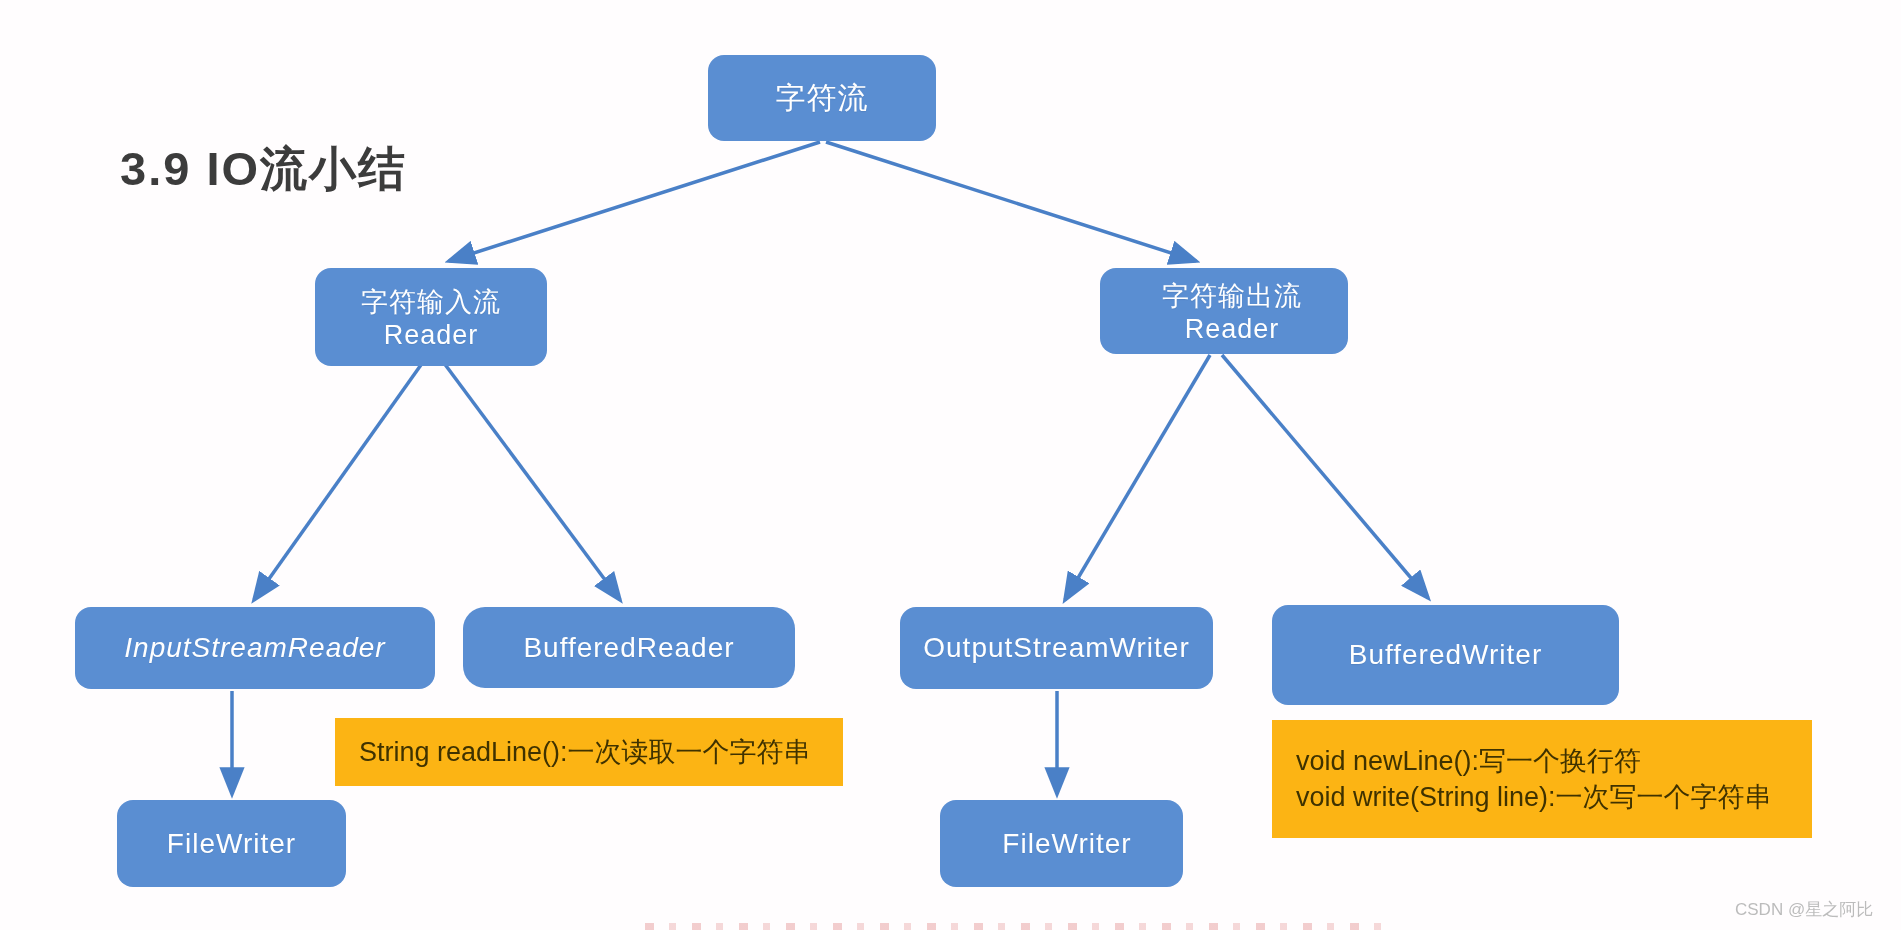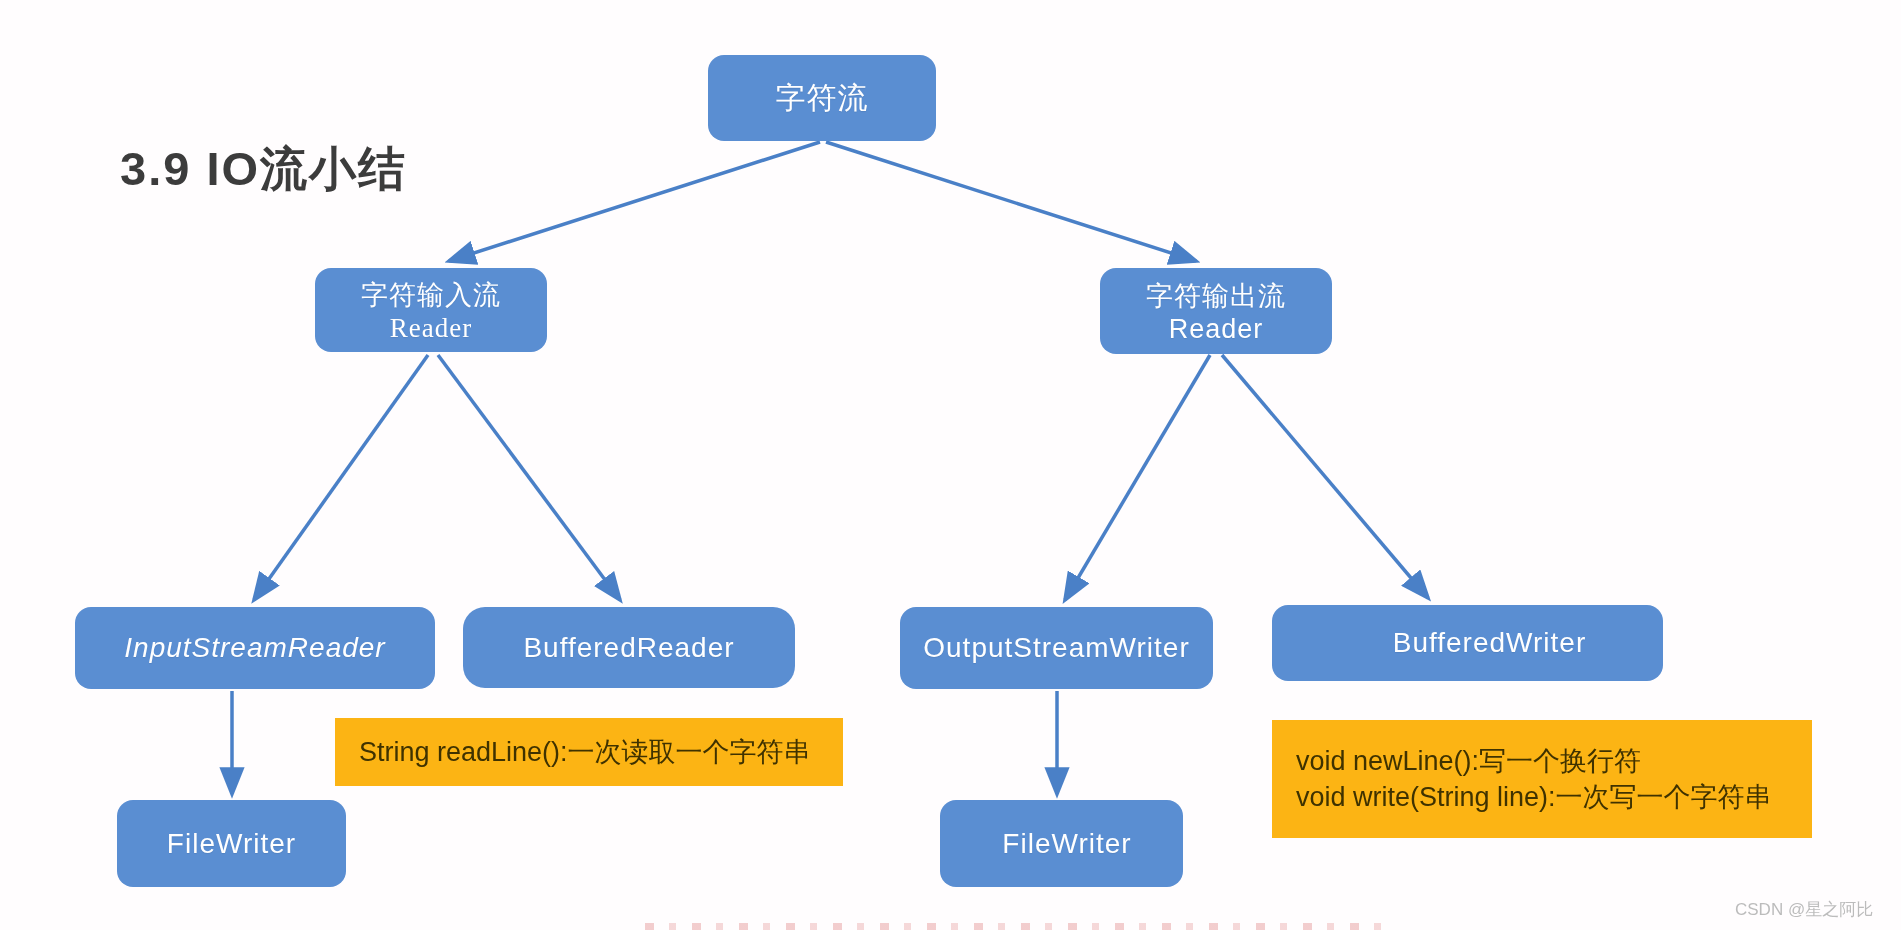--- a/index.html
+++ b/index.html
@@ -33,26 +33,26 @@
     align-items: center;
     justify-content: center;
     text-align: center;
     font-size: 28px;
     letter-spacing: 1px;
     text-shadow: 0 1px 1px rgba(0,0,0,0.08);
   }
   .node .cn { font-size: 27px; }
   .node .en { font-size: 27px; margin-top: 0; }
   #node-root        { left: 708px;  top: 55px;  width: 228px; height: 86px; font-size: 30px; }
-  #node-reader      { left: 315px;  top: 268px; width: 232px; height: 84px; font-family: Liberation Serif, serif; }
-  #node-writer      { left: 1100px; top: 268px; width: 232px; height: 86px; }
+  #node-reader      { left: 315px;  top: 268px; width: 232px; height: 98px; }
+  #node-writer      { left: 1100px; top: 268px; width: 232px; height: 86px; padding-left: 16px; }
   #node-isr         { left: 75px;   top: 607px; width: 360px; height: 82px; font-style: italic; }
   #node-br          { left: 463px;  top: 607px; width: 332px; height: 81px; border-radius: 22px; }
   #node-osw         { left: 900px;  top: 607px; width: 313px; height: 82px; }
-  #node-bw          { left: 1272px; top: 605px; width: 347px; height: 76px; padding-left: 44px; }
+  #node-bw          { left: 1272px; top: 605px; width: 347px; height: 100px; }
   #node-fr          { left: 117px;  top: 800px; width: 229px; height: 87px; }
   #node-fw          { left: 940px;  top: 800px; width: 232px; height: 87px; padding-left: 11px; }
   .page-title {
     position: absolute;
     left: 120px; top: 138px;
     z-index: 2;
     font-size: 47px;
     font-weight: bold;
     color: #3c3c3c;
     letter-spacing: 2px;

